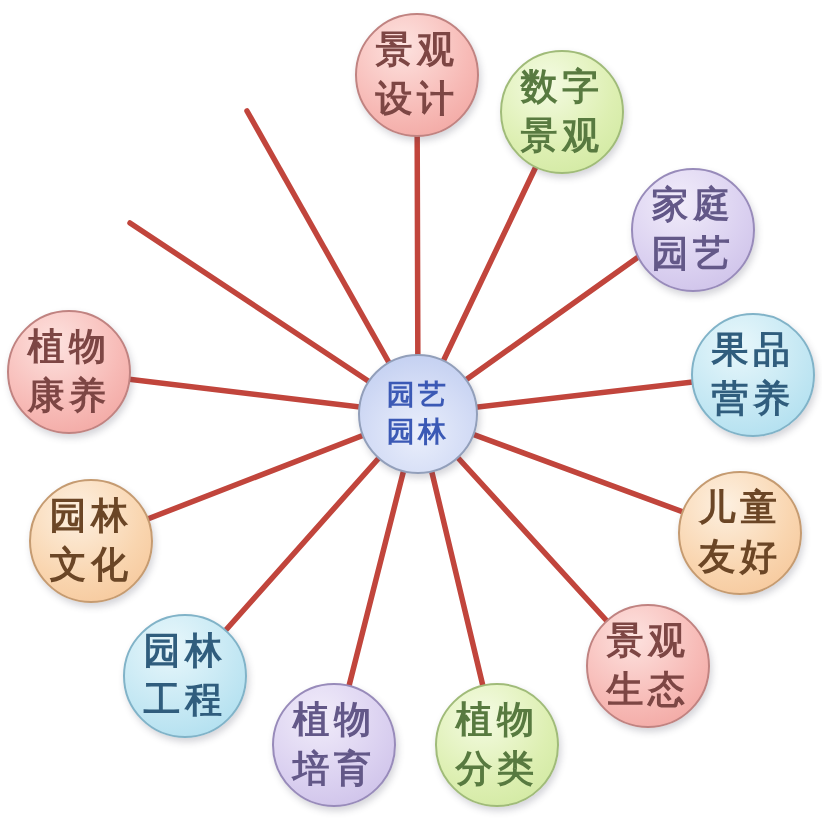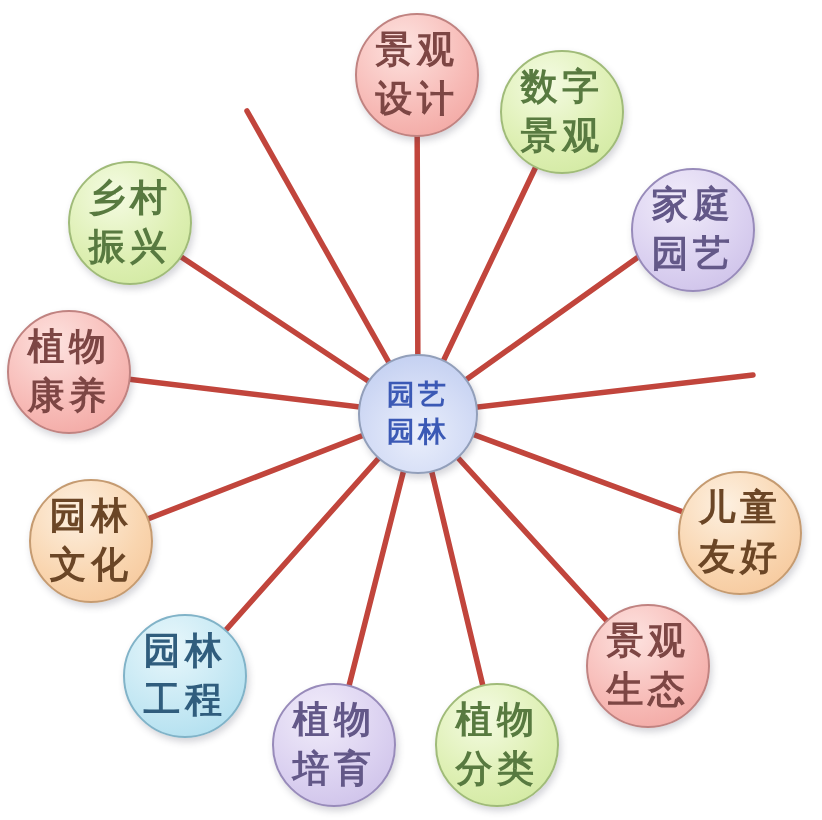--- a/index.html
+++ b/index.html
@@ -100,30 +100,30 @@
 
   <div class="node center-node blue" style="left: 358px; top: 354px;">园艺
 园林</div>
 
   <div class="node pink" style="left: 355px; top: 13px;">景观
 设计</div>
   <div class="node green" style="left: 500px; top: 50px; text-align: center;">数字
 景观</div>
   <div class="node purple" style="left: 631px; top: 168px;">家庭
 园艺</div>
+  <div class="node cyan" style="left: 691px; top: 313px;">果品
+营养</div>
   <div class="node peach" style="left: 678px; top: 471px; font-family: Liberation Serif, serif;">儿童
 友好</div>
   <div class="node pink" style="left: 586px; top: 604px;">景观
 生态</div>
   <div class="node green" style="left: 435px; top: 683px;">植物
 分类</div>
   <div class="node purple" style="left: 272px; top: 683px;">植物
 培育</div>
   <div class="node cyan" style="left: 123px; top: 614px;">园林
 工程</div>
   <div class="node peach" style="left: 29px; top: 479px;">园林
 文化</div>
   <div class="node pink" style="left: 7px; top: 310px;">植物
 康养</div>
-  <div class="node green" style="left: 68px; top: 161px;">乡村
-振兴</div>
 
 </div>
 
 </body></html>

